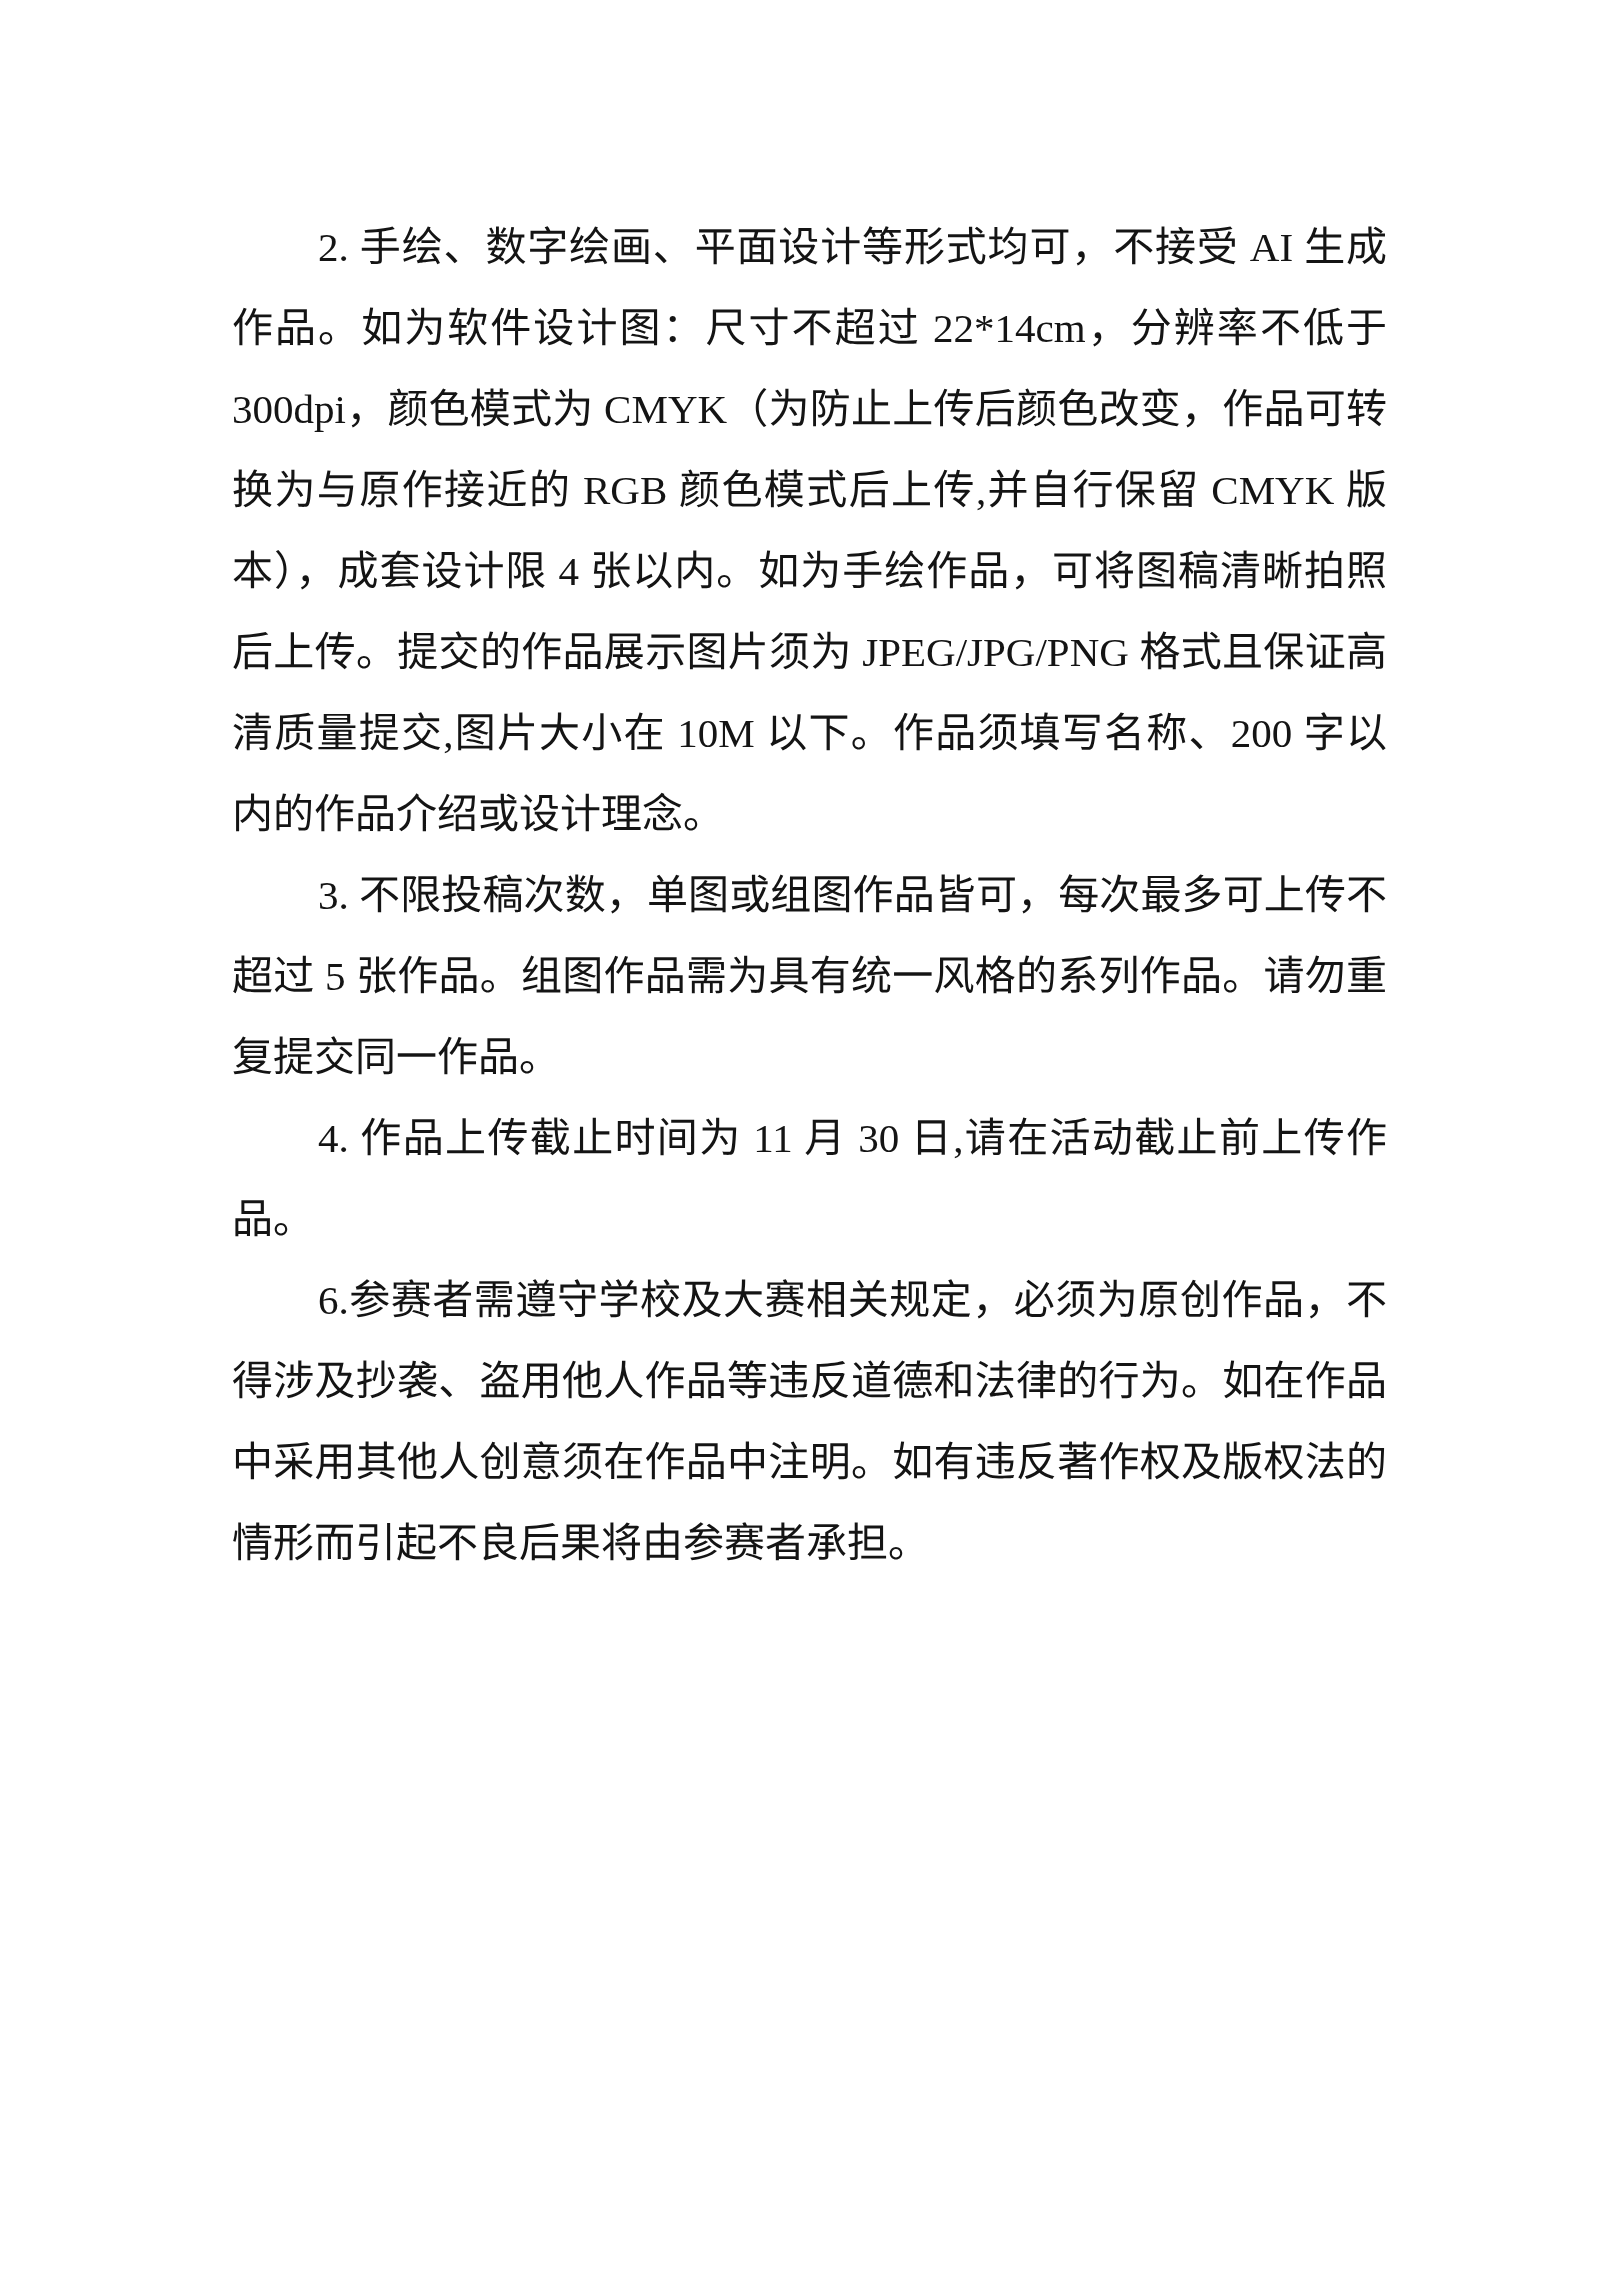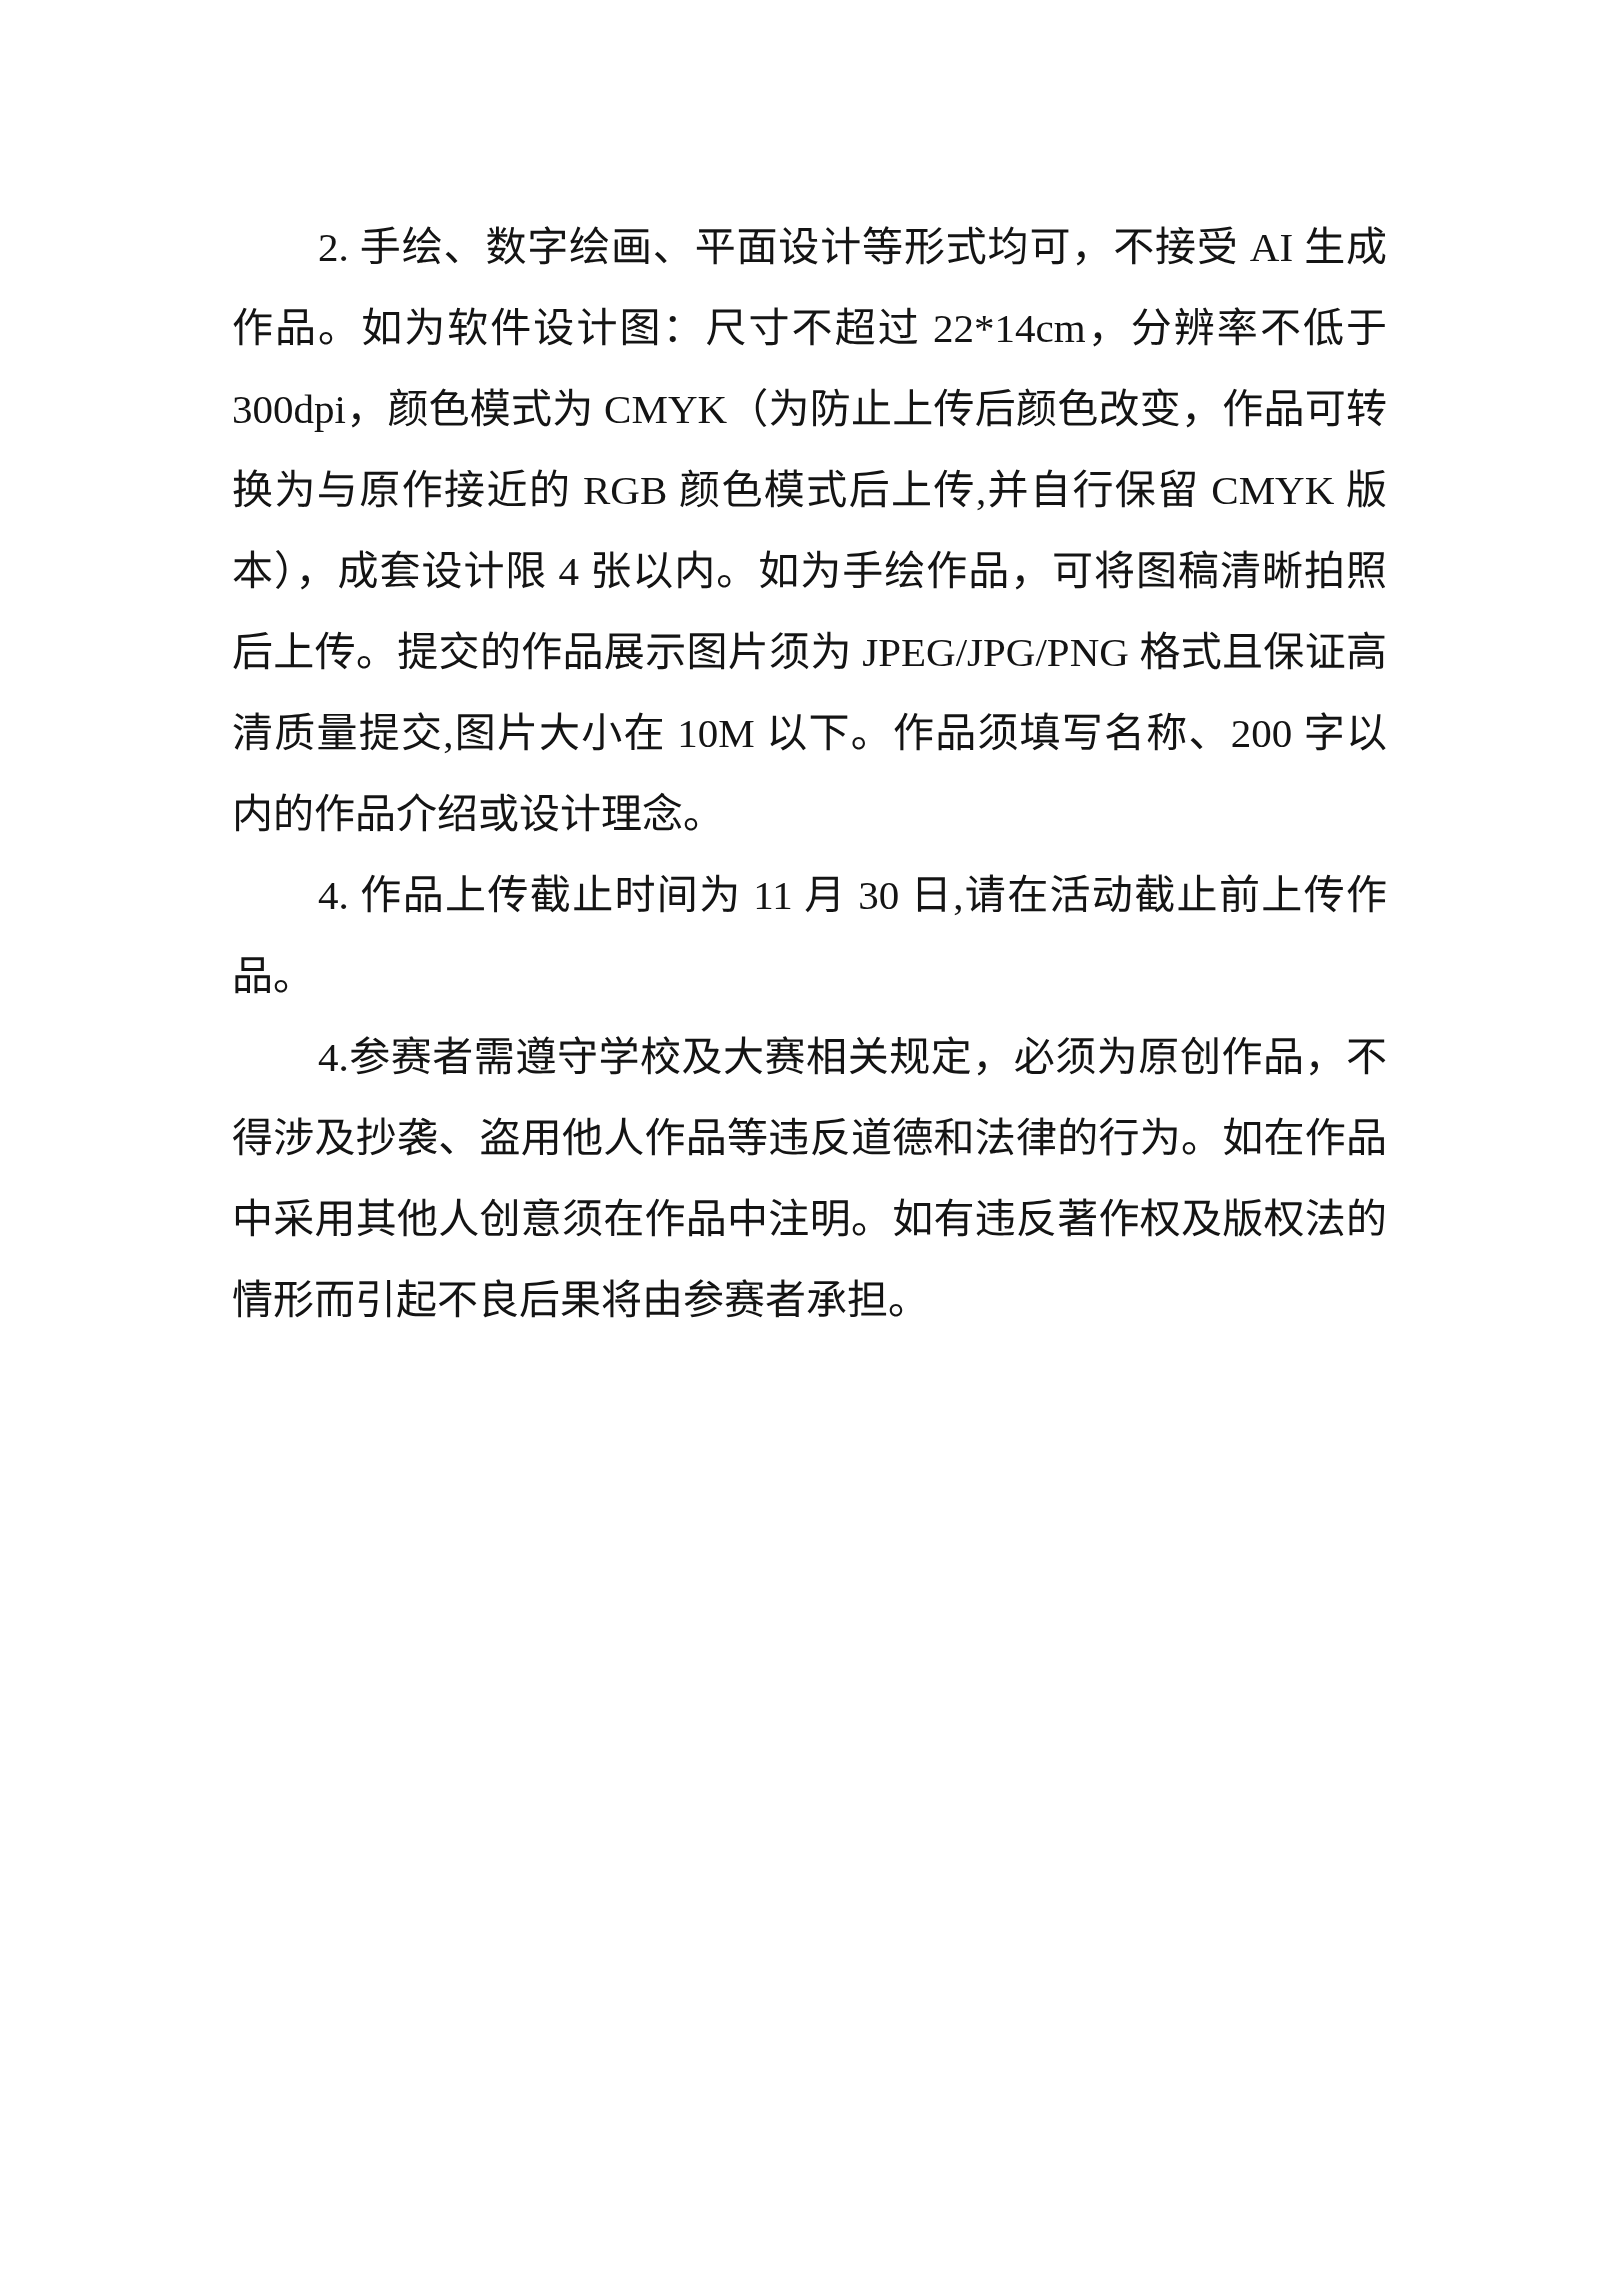--- a/index.html
+++ b/index.html
@@ -37,17 +37,18 @@
     letter-spacing: 0;
     word-break: break-word;
   }
 </style>
 </head>
 <body style="background: rgb(255, 255, 255);">
 
 <div class="page">
   <div class="doc-body" style="color: rgb(20, 20, 20);">
     <p class="para">2. 手绘、数字绘画、平面设计等形式均可，不接受 AI 生成作品。如为软件设计图：尺寸不超过 22*14cm，分辨率不低于 300dpi，颜色模式为 CMYK（为防止上传后颜色改变，作品可转换为与原作接近的 RGB 颜色模式后上传,并自行保留 CMYK 版本），成套设计限 4 张以内。如为手绘作品，可将图稿清晰拍照后上传。提交的作品展示图片须为 JPEG/JPG/PNG 格式且保证高清质量提交,图片大小在 10M 以下。作品须填写名称、200 字以内的作品介绍或设计理念。</p>
+    <p class="para">3. 不限投稿次数，单图或组图作品皆可，每次最多可上传不超过 5 张作品。组图作品需为具有统一风格的系列作品。请勿重复提交同一作品。</p>
     <p class="para">4. 作品上传截止时间为 11 月 30 日,请在活动截止前上传作品。</p>
-    <p class="para">4.参赛者需遵守学校及大赛相关规定，必须为原创作品，不得涉及抄袭、盗用他人作品等违反道德和法律的行为。如在作品中采用其他人创意须在作品中注明。如有违反著作权及版权法的情形而引起不良后果将由参赛者承担。</p>
+    <p class="para">6.参赛者需遵守学校及大赛相关规定，必须为原创作品，不得涉及抄袭、盗用他人作品等违反道德和法律的行为。如在作品中采用其他人创意须在作品中注明。如有违反著作权及版权法的情形而引起不良后果将由参赛者承担。</p>
   </div>
 </div>
 
 
 </body></html>

